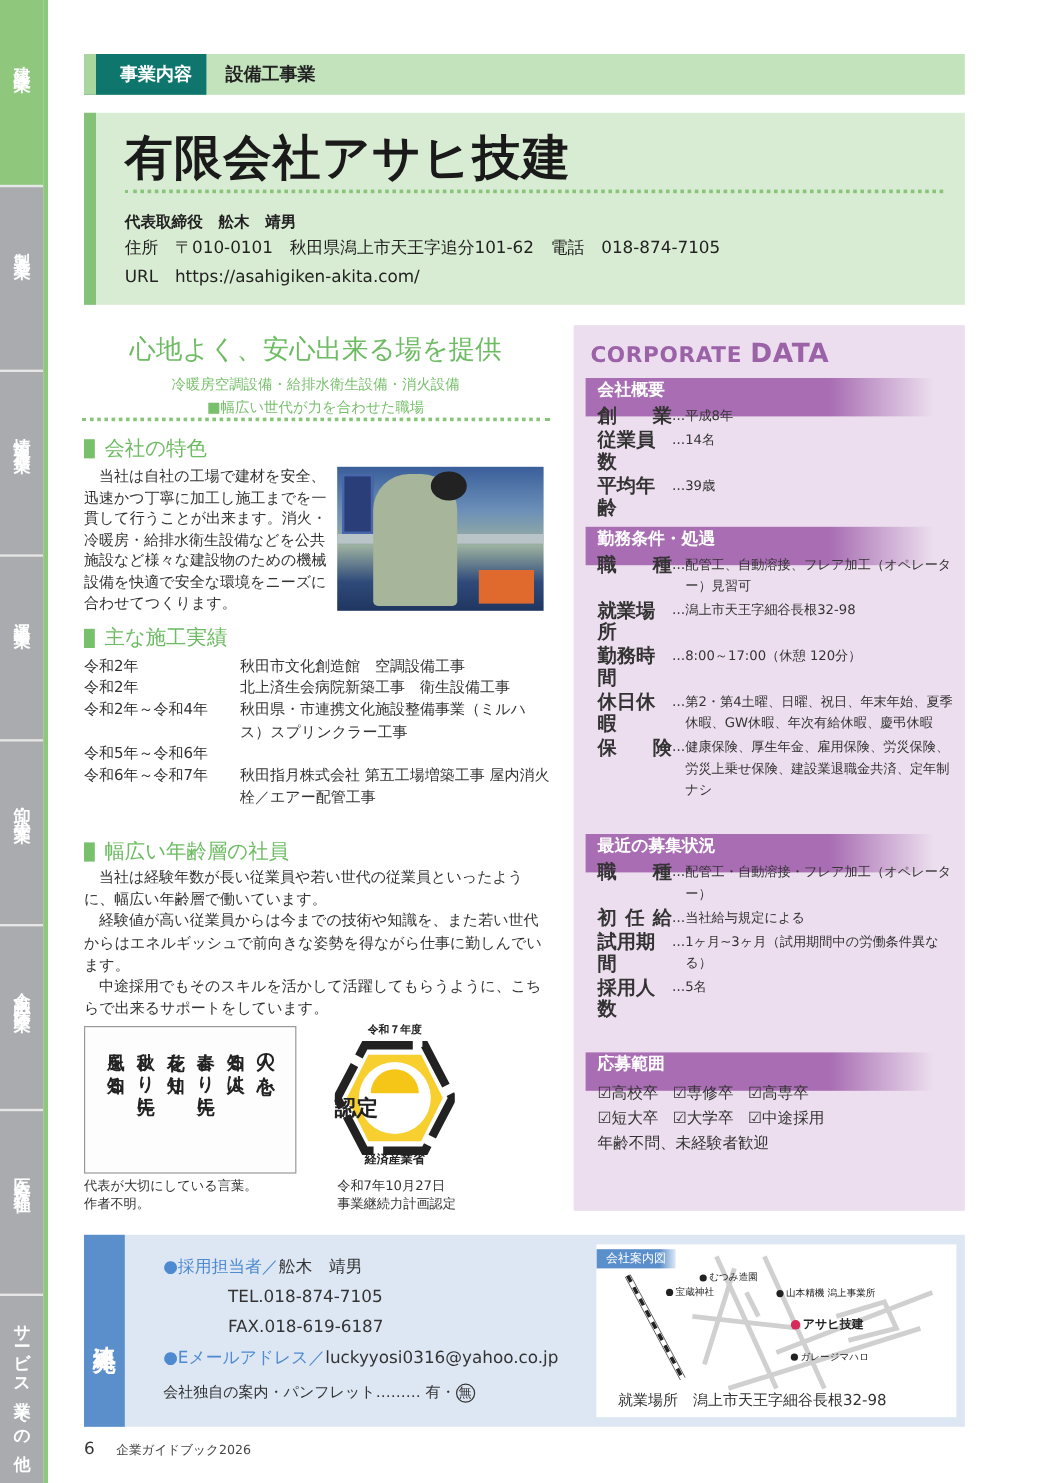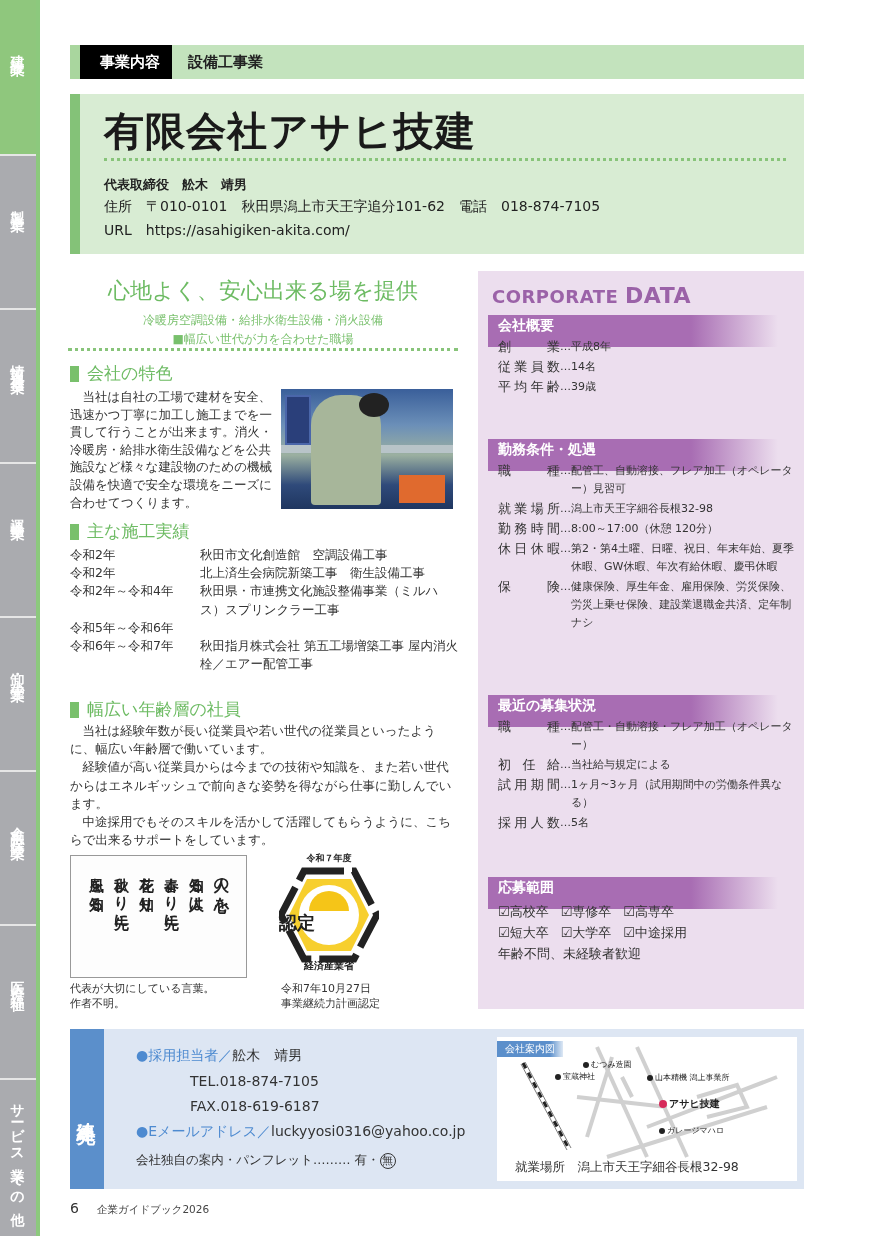--- a/index.html
+++ b/index.html
@@ -8,21 +8,21 @@
 
   
   .sidetabs { position: absolute; left: 0; top: 0; width: 36px; height: 1236px; }
   .sidetab { position: absolute; left: 0; width: 36px; background: #aaabaf; color: #fff; font-weight: bold; font-size: 14px; display: flex; justify-content: center; padding-top: 44px; border-bottom: 2px solid #e6e6e6; }
   .sidetab.active { background: #8fc77d; }
   .sidetab .vt { writing-mode: vertical-rl; text-orientation: upright; letter-spacing: 4px; line-height: 1; }
   .greenbar { position: absolute; left: 36px; top: 0; width: 4px; height: 1236px; background: #8cc97d; }
 
   
   .bizband { position: absolute; left: 70px; top: 45px; width: 734px; height: 34px; background: #c3e3bd; display: flex; align-items: center; }
-  .bizband .tag { background: #000000; color: #fff; height: 34px; line-height: 34px; padding: 0 12px 0 20px; font-size: 15px; font-weight: bold; border-left: 10px solid #a9d69e; }
+  .bizband .tag { background: #0f766e; color: #fff; height: 34px; line-height: 34px; padding: 0 12px 0 20px; font-size: 15px; font-weight: bold; border-left: 10px solid #a9d69e; }
   .bizband .val { font-size: 15px; color: #222; padding-left: 16px; font-weight: bold; }
 
   .titlebox { position: absolute; left: 70px; top: 94px; width: 734px; height: 160px; background: #d8ecd3; border-left: 10px solid #84c278; }
   .titlebox h1 { position: absolute; left: 24px; top: 10px; font-size: 40px; font-weight: bold; color: #1a1a1a; letter-spacing: 1px; }
   .titlebox .dots { position: absolute; left: 24px; right: 18px; top: 64px; border-top: 3px dotted #88c47a; }
   .titlebox .rep { position: absolute; left: 24px; top: 82px; font-size: 13px; font-weight: bold; color: #222; }
   .titlebox .addr { position: absolute; left: 24px; top: 104px; font-size: 14px; color: #222; white-space: nowrap; }
   .titlebox .url { position: absolute; left: 24px; top: 128px; font-size: 14px; color: #222; }
 
   
@@ -62,21 +62,21 @@
   .badge .big { position: absolute; left: 0; right: 0; top: 44px; text-align: left; font-size: 18px; font-weight: bold; color: #222; }
   .badge-cap { position: absolute; left: 281px; top: 981px; font-size: 11px; line-height: 15px; color: #333; }
 
   
   .corp { position: absolute; left: 478px; top: 271px; width: 326px; height: 738px; background: #ecdeee; }
   .corp .ttl { position: absolute; left: 14px; top: 12px; font-size: 18px; font-weight: bold; color: #9b62a8; letter-spacing: 0.5px; }
   .corp .ttl .big { font-size: 22px; }
   .ch { position: absolute; left: 10px; width: 290px; height: 32px; color: #fff; font-size: 14px; font-weight: bold; padding-left: 10px; line-height: 21px; background: linear-gradient(90deg, #a86db3 0%, #a86db3 70%, rgba(236,222,238,1) 100%); }
   .crows { position: absolute; left: 20px; width: 296px; font-size: 12px; color: #333; line-height: 18px; }
   .crow { display: flex; }
-  .crow .k { width: 62px; flex: none; font-weight: normal; text-align-last: justify; font-size: 13px; }
+  .crow .k { width: 62px; flex: none; font-weight: bold; text-align-last: justify; font-size: 16px; }
   .crow .sep { flex: none; font-size: 11px; }
   .crow .v { flex: 1; font-size: 11px; }
   .crow + .crow { margin-top: 2px; }
   .checks { position: absolute; left: 20px; top: 630px; font-size: 13px; color: #333; line-height: 21px; }
   .checks .line span { margin-right: 12px; text-align: right; }
 
   
   .contact { position: absolute; left: 70px; top: 1029px; width: 734px; height: 160px; background: #dde6f3; }
   .contact .lab { position: absolute; left: 0; top: 0; width: 34px; height: 160px; background: #5b8fcb; color: #fff; font-size: 19px; font-weight: bold; display: flex; align-items: center; justify-content: center; }
   .contact .lab span { writing-mode: vertical-rl; text-orientation: upright; letter-spacing: 2px; }

